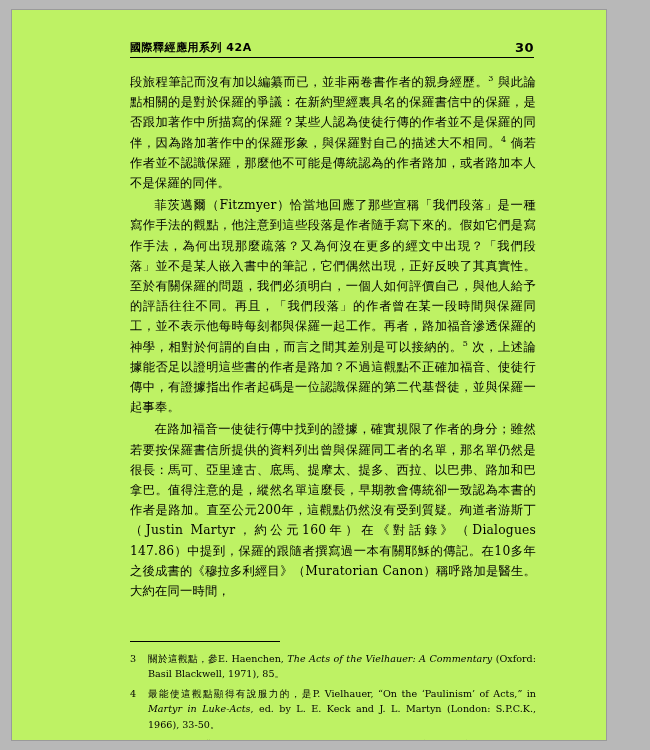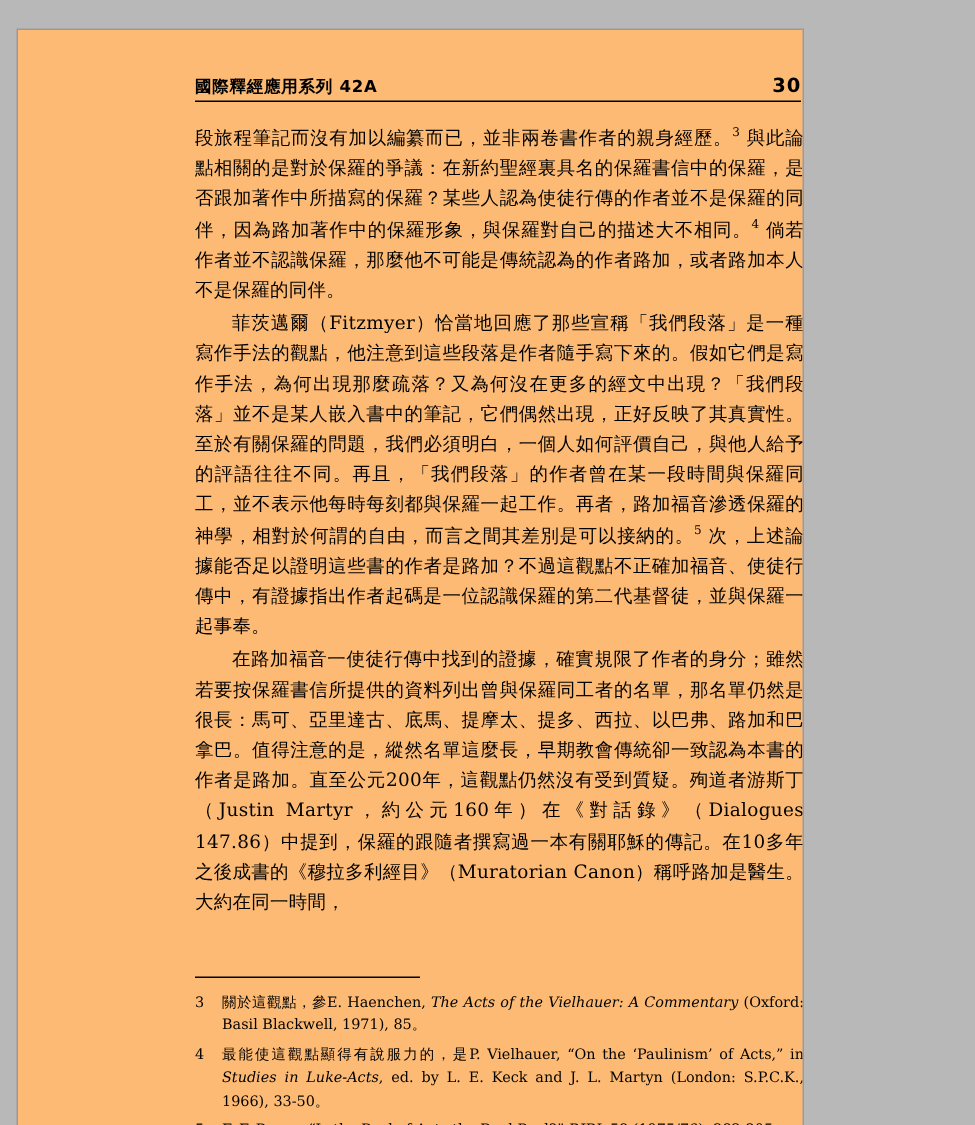--- a/index.html
+++ b/index.html
@@ -9,24 +9,24 @@
   }
   body {
     width: 650px;
     height: 750px;
     overflow: hidden;
     font-family: "DejaVu Serif", "Liberation Serif", serif;
   }
   .page {
     position: absolute;
     left: 12px;
-    top: 20px;
-    width: 523px;
+    top: 10px;
+    width: 594px;
     height: 730px;
-    background: #fdba74;
+    background: #bef264;
     box-shadow: 0 0 0 1px #9a9a9a;
     overflow: hidden;
   }
   .content {
     position: absolute;
     left: 0;
     top: 0;
     width: 626px;
     height: 730px;
     padding: 0;
@@ -152,21 +152,21 @@
 
     <div class="foot-rule"></div>
 
     <div class="footnotes">
       <div class="fn">
         <span class="num">3</span>
         <span class="txt"><span>關於這觀點，參E. Haenchen, </span><i>The Acts of the Vielhauer: A Commentary</i><span> (Oxford: Basil Blackwell, 1971), 85。</span></span>
       </div>
       <div class="fn">
         <span class="num">4</span>
-        <span class="txt"><span>最能使這觀點顯得有說服力的，是P. Vielhauer, “On the ‘Paulinism’ of Acts,” in </span><i>Studies in Luke-Acts</i><span>, ed. by L. E. Keck and J. L. Martyn (London: S.P.C.K., 1966), 33-50。</span></span>
+        <span class="txt"><span>最能使這觀點顯得有說服力的，是P. Vielhauer, “On the ‘Paulinism’ of Acts,” in </span><i>Martyr in Luke-Acts</i><span>, ed. by L. E. Keck and J. L. Martyn (London: S.P.C.K., 1966), 33-50。</span></span>
       </div>
       <div class="fn">
         <span class="num">5</span>
         <span class="txt"><span>F. F. Bruce, “Is the Paul of Acts the Real Paul?” </span><i>BJRL</i><span> 58 (1975/76): 282-305.</span></span>
       </div>
     </div>
 
   </div>
 </div>
 

